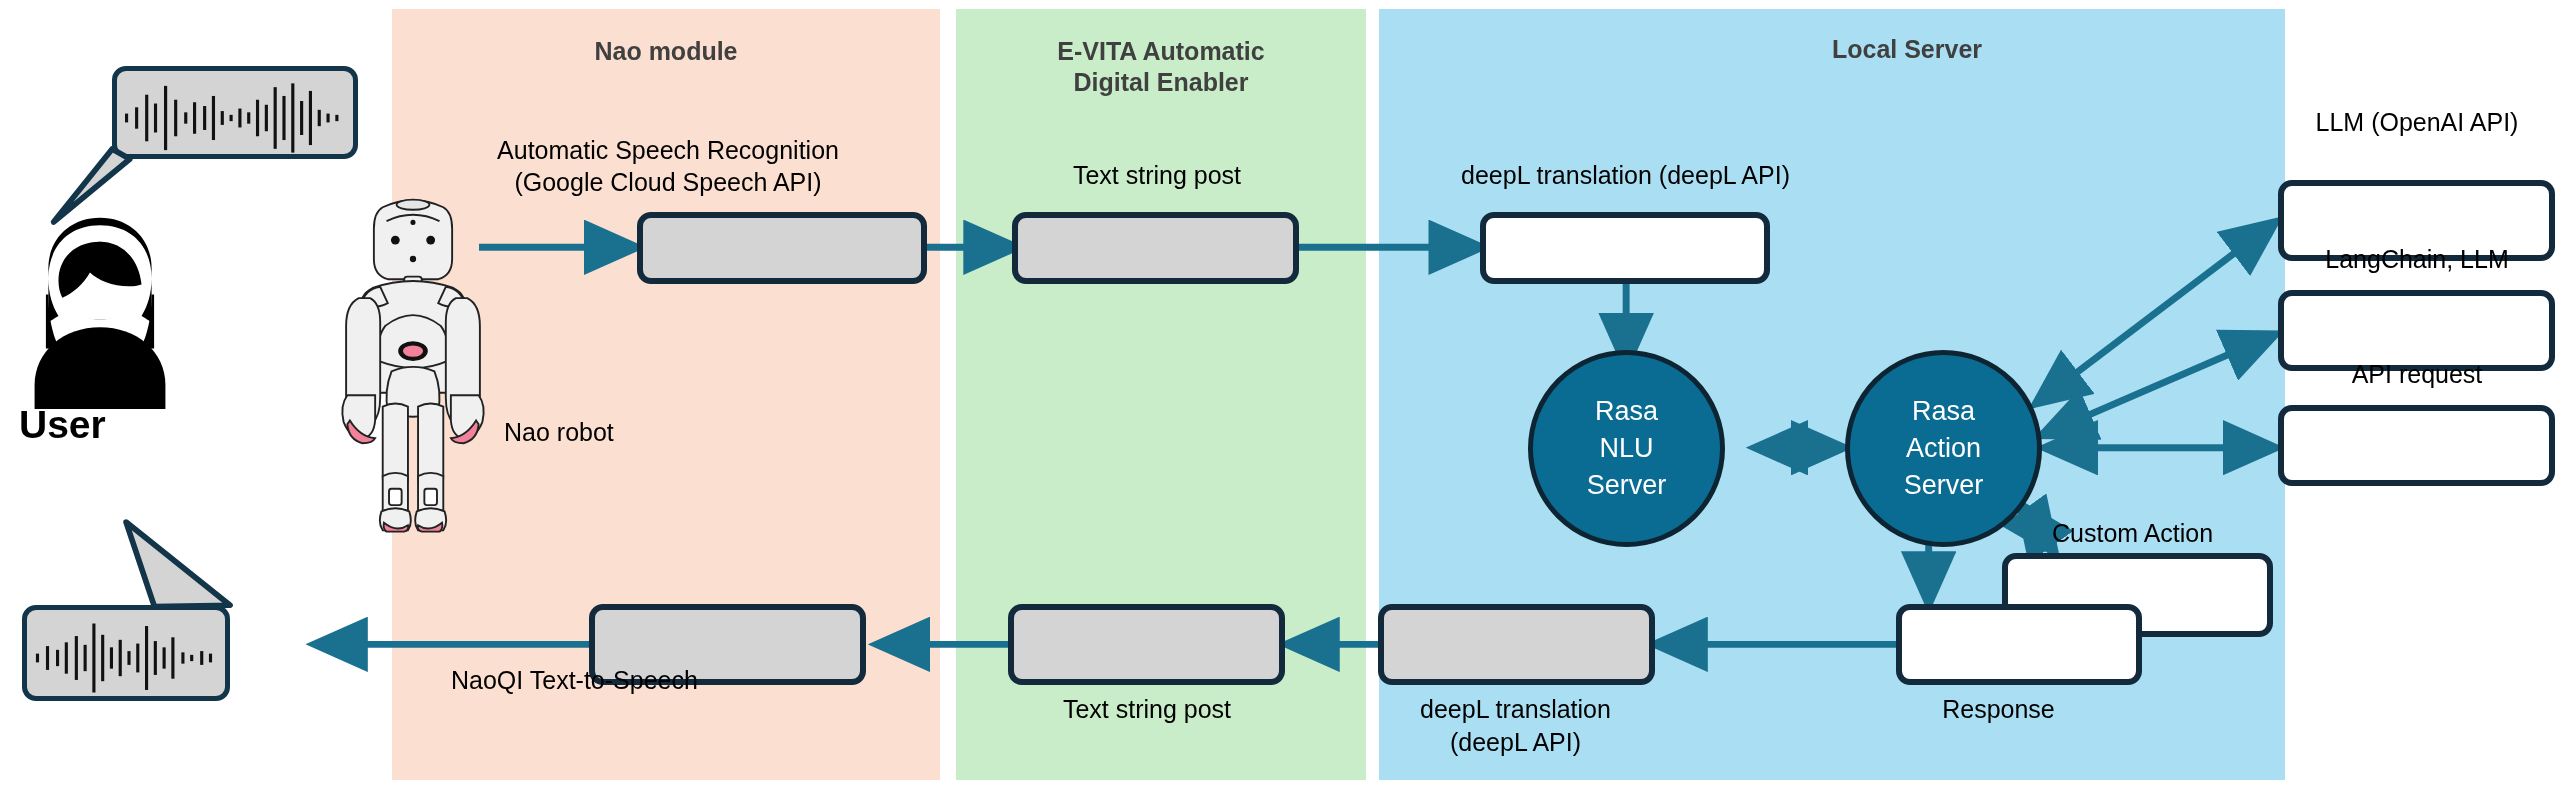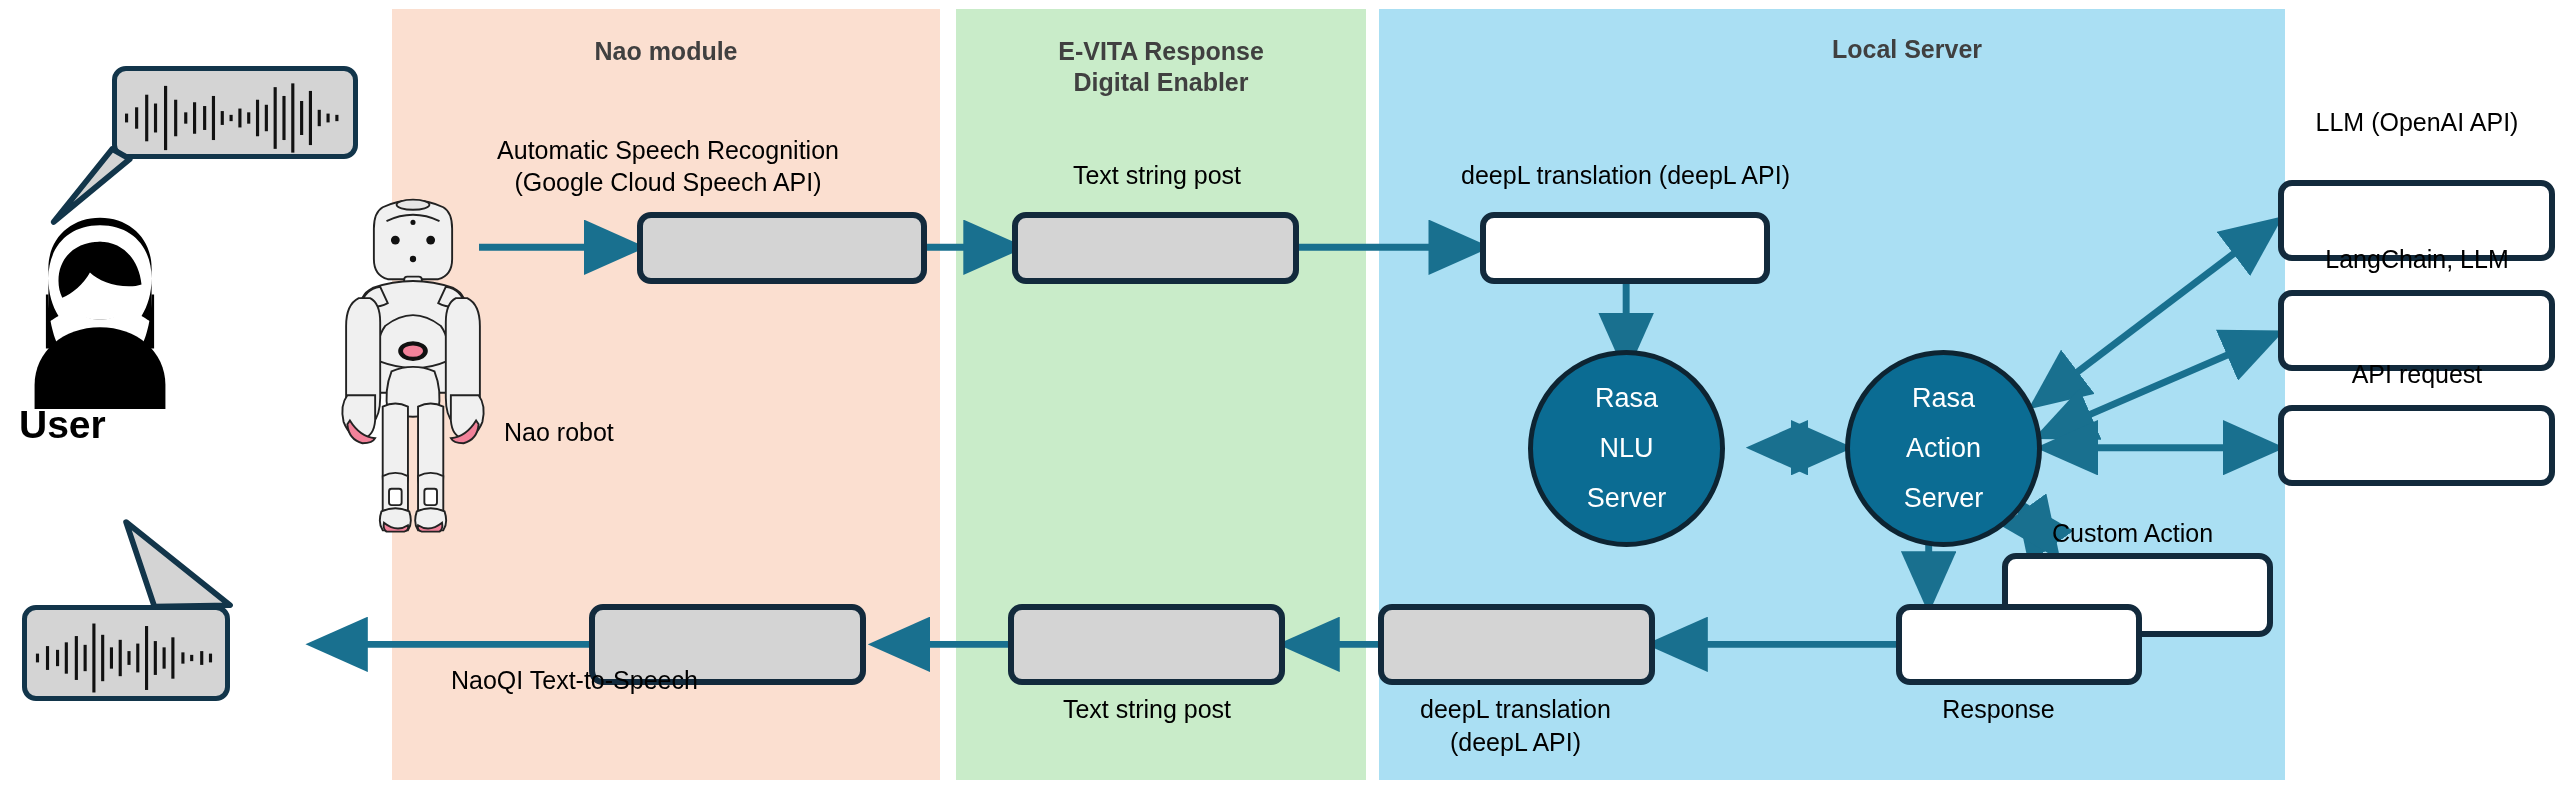--- a/index.html
+++ b/index.html
@@ -15,40 +15,40 @@
 
   .lbl{position:absolute;font-size:25px;color:#000;line-height:1.28;}
   .lbl.c{text-align:center;}
 
   .box{position:absolute;border:6.3px solid #122a3c;border-radius:14px;box-sizing:border-box;}
   .box.gray{background:#d4d4d4;}
   .box.white{background:#ffffff;}
 
   .circle{position:absolute;border-radius:50%;background:#0b6c93;border:5px solid #0d2432;
           box-sizing:border-box;display:flex;flex-direction:column;align-items:center;
-          justify-content:center;color:#fff;font-size:27px;line-height:1.38;text-align:center;gap:13px;}
+          justify-content:center;color:#fff;font-size:27px;line-height:1.38;text-align:center;}
 
   .bubble{position:absolute;background:#d4d4d4;border:5.7px solid #12354a;border-radius:14px;box-sizing:border-box;}
 
   svg.overlay{position:absolute;left:0;top:0;width:2576px;height:804px;pointer-events:none;}
 
   .user-label{position:absolute;font-size:39px;color:#000;}
 </style>
 </head>
 <body>
 
 <div id="stage">
 
   <div class="band band-nao"></div>
   <div class="band band-evita"></div>
   <div class="band band-local"></div>
 
   <div class="band-title" style="left:392px;top:35px;width:548px;">Nao module</div>
 
-  <div class="band-title" style="left:956px;top:35px;width:410px;">E-VITA Response</div>
+  <div class="band-title" style="left:956px;top:35px;width:410px;">E-VITA Automatic</div>
   <div class="band-title" style="left:956px;top:66px;width:410px;">Digital Enabler</div>
 
   <div class="band-title" style="left:1379px;top:33px;width:1056px;">Local Server</div>
 
   <div class="bubble" style="left:112px;top:66px;width:246px;height:93px;">
     <svg width="233" height="82" viewBox="0 0 370 130" style="display:block;margin:5.7px auto;">
       <g stroke="#111" stroke-width="5" stroke-linecap="butt">
         <line x1="12" y1="58" x2="12" y2="72"></line>
           <line x1="28" y1="48" x2="28" y2="82"></line>
         <line x1="44" y1="28" x2="44" y2="102"></line>

